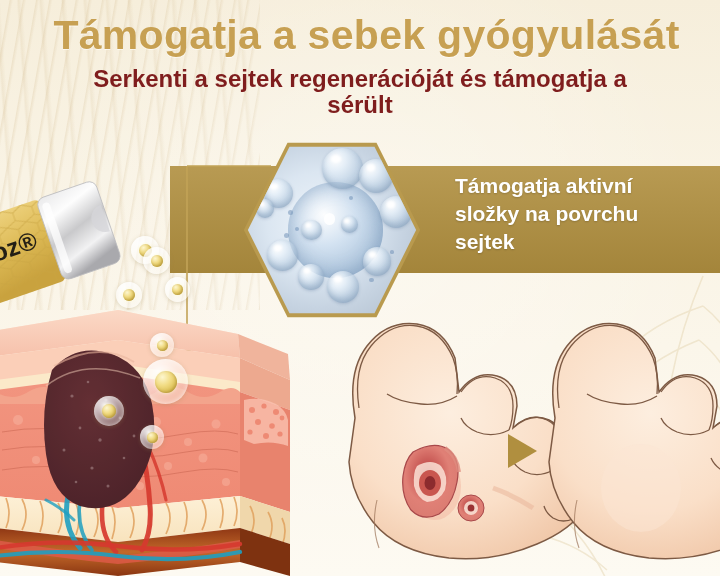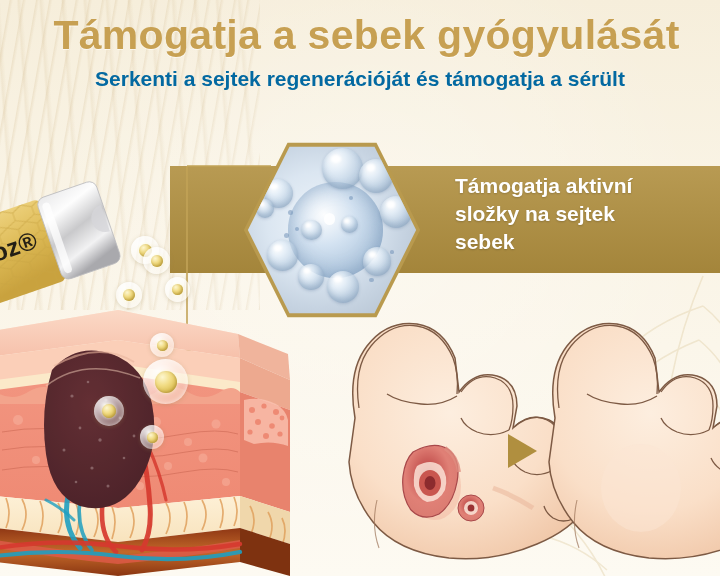--- a/index.html
+++ b/index.html
@@ -21,21 +21,21 @@
     opacity:.75;}
   .bg-leaf{position:absolute;right:-40px;bottom:-20px;width:400px;height:360px;opacity:.55;}
   .bg-vign{position:absolute;inset:0;
     background:radial-gradient(ellipse at 50% 40%,rgba(255,255,255,.35) 0%,rgba(255,255,255,0) 65%);}
 
   
   .title{position:absolute;left:0;right:0;top:12px;text-align:center;
     font-size:41px;font-weight:700;color:#c7a052;letter-spacing:.3px;
     text-shadow:0 1px 0 rgba(255,255,255,.6);white-space:nowrap;}
   .subtitle{position:absolute;left:60px;width:600px;top:66px;text-align:center;
-    font-size:21px;font-weight:700;color:#0369a1;line-height:26px;}
+    font-size:24px;font-weight:700;color:#7f1d1d;line-height:26px;}
   .sub-l{display:block;}
 
   
   .band{position:absolute;left:170px;top:166px;width:550px;height:107px;background:#b08f3f;}
   .band-sheen{position:absolute;inset:0;
     background:linear-gradient(180deg,rgba(255,255,255,.10),rgba(0,0,0,.07));}
   .callout{position:absolute;left:455px;top:172px;width:250px;
     font-size:21px;font-weight:700;color:#fff;line-height:28px;
     text-shadow:0 1px 2px rgba(0,0,0,.18);}
   .co-l{display:block;}
@@ -146,22 +146,22 @@
       <div class="dot" style="left:28%;top:48%;width:2.4%;height:2.4%;"></div>
       <div class="dot" style="left:22%;top:52%;width:3%;height:3%;"></div>
       <div class="dot" style="left:60%;top:30%;width:2.4%;height:2.4%;"></div>
       <div class="dot" style="left:72%;top:78%;width:2.6%;height:2.6%;"></div>
       <div class="dot" style="left:84%;top:62%;width:2.2%;height:2.2%;"></div>
     </div>
   </div>
 
   <div class="callout">
     <span class="co-l">Támogatja aktivní</span>
-    <span class="co-l">složky na sejtek</span>
-    <span class="co-l">sebek</span>
+    <span class="co-l">složky na povrchu</span>
+    <span class="co-l">sejtek</span>
   </div>
 
   <svg class="skin" viewBox="0 0 312 276">
     <defs>
       <linearGradient id="epi" x1="0" y1="0" x2="0" y2="1">
         <stop offset="0" stop-color="#fbd9c6"></stop>
           <stop offset="1" stop-color="#f4b49c"></stop>
       </linearGradient>
       <linearGradient id="der" x1="0" y1="0" x2="0" y2="1">
         <stop offset="0" stop-color="#f29580"></stop>

